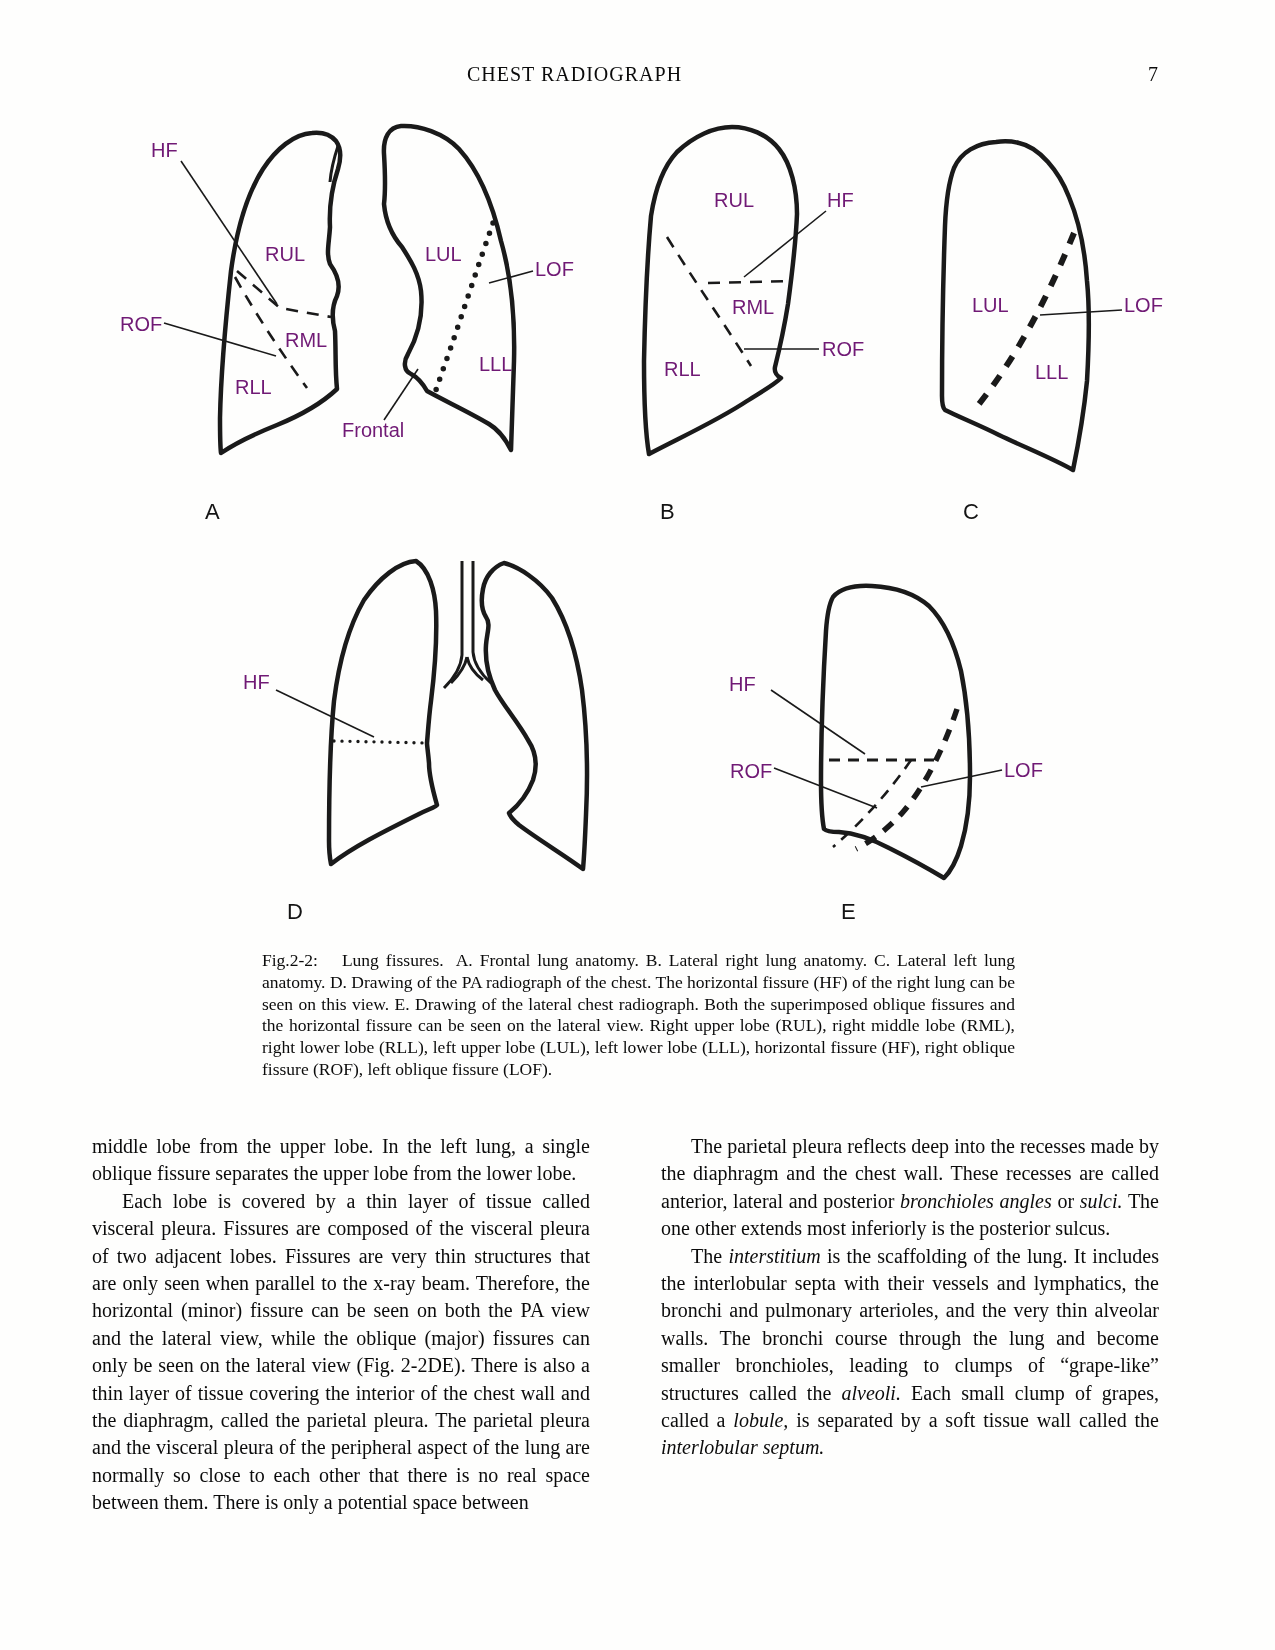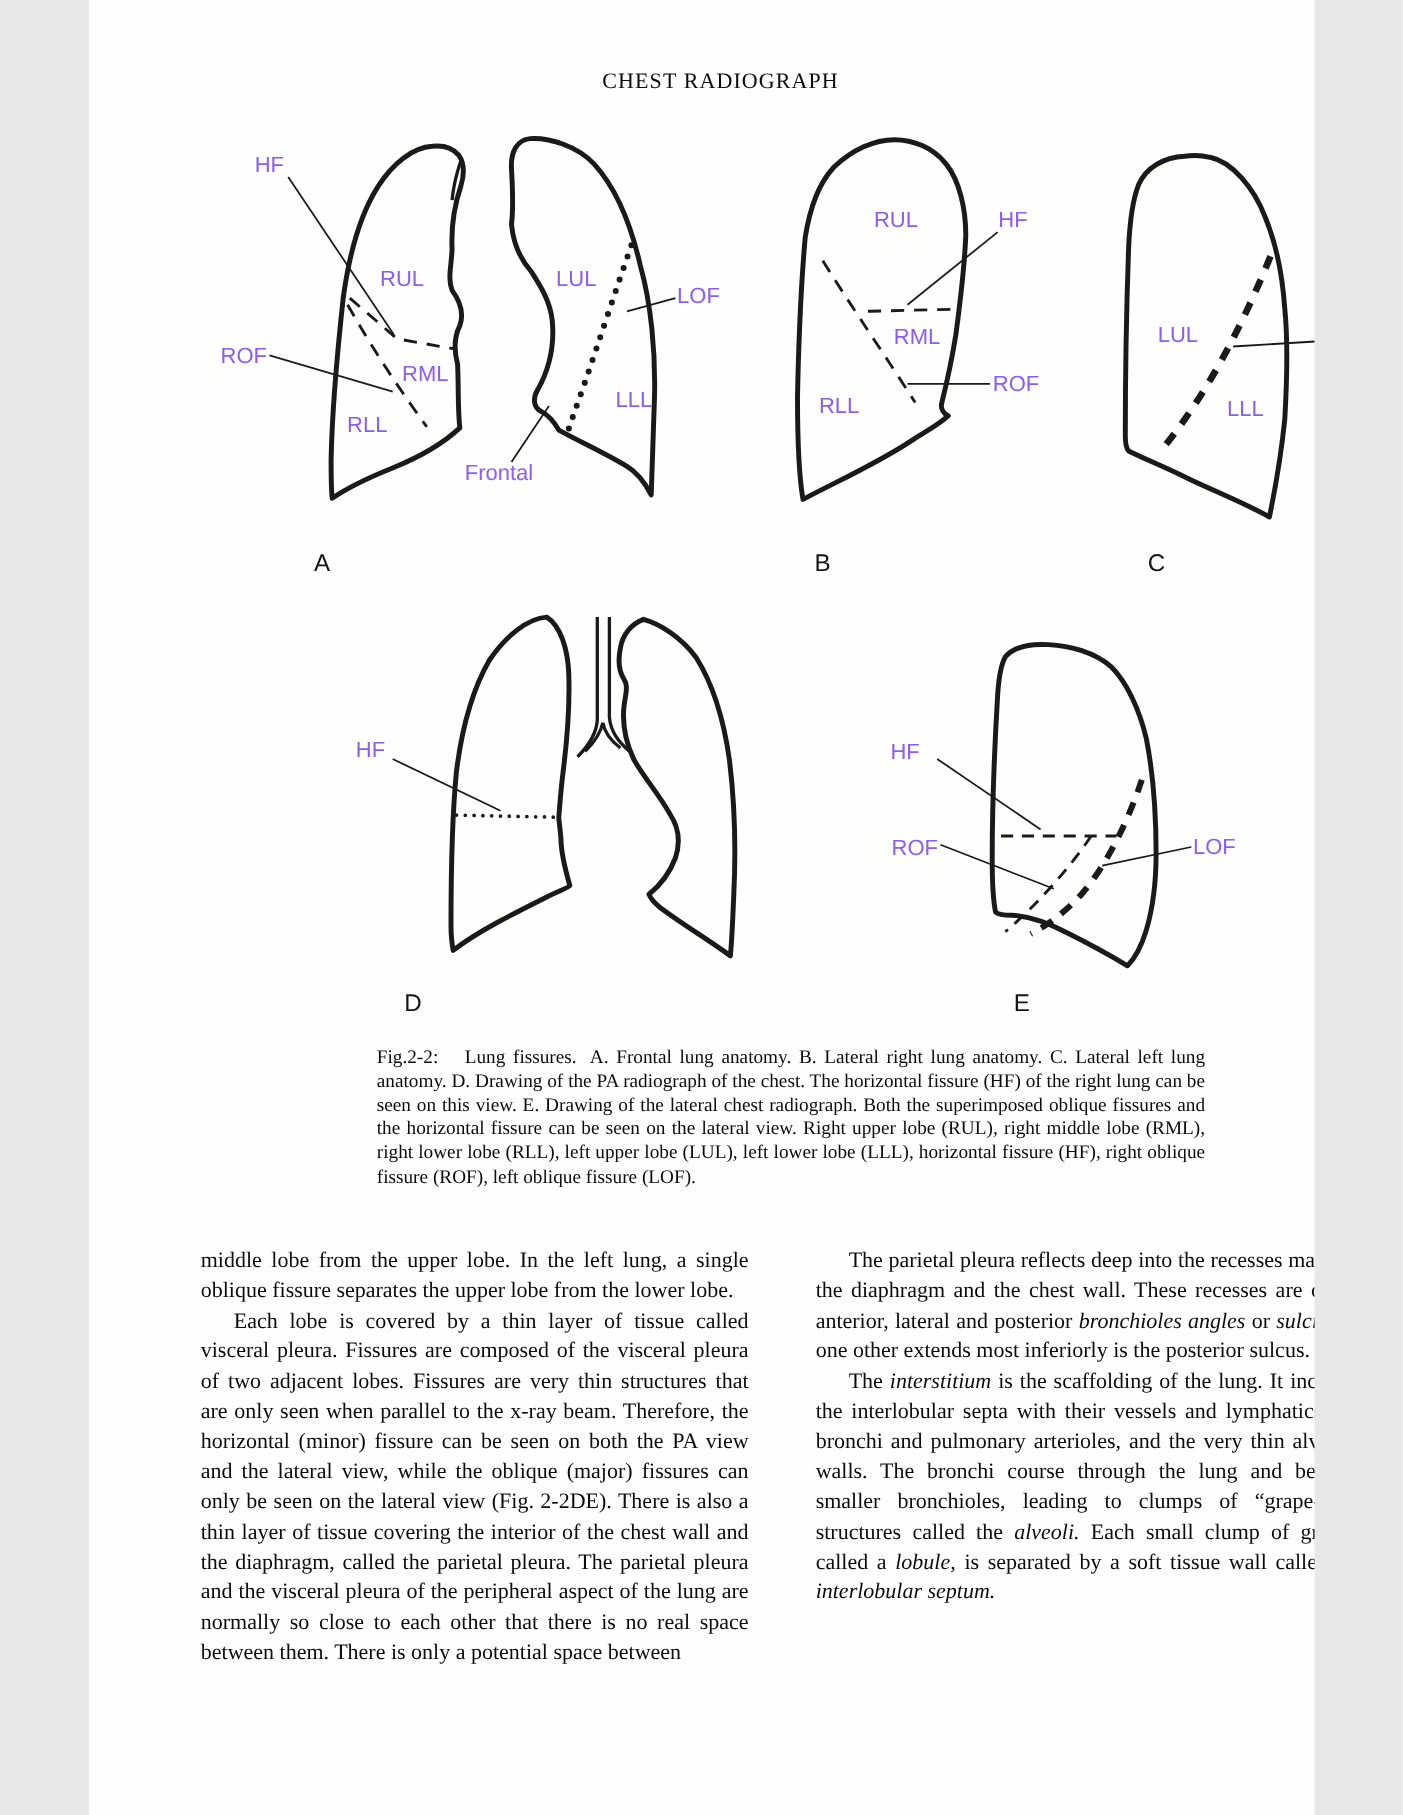--- a/index.html
+++ b/index.html
@@ -1,33 +1,33 @@
 <!DOCTYPE html>
 <html><head>
 <meta charset="utf-8">
 <style>
   html,body{margin:0;padding:0;background:#e8e8e8;}
-  .page{position:relative;width:1114px;height:1650px;background:#fefefd;
+  .page{position:relative;width:1275px;height:1650px;background:#fefefd;
         font-family:"Liberation Serif",serif;color:#0b0b0b;overflow:hidden;margin:0 auto;}
   .header-title{position:absolute;left:467px;top:63px;font-size:20px;letter-spacing:1px;white-space:nowrap;}
   .page-number{position:absolute;left:1148px;top:63px;font-size:20px;}
   .figure-area{position:absolute;left:0;top:0;width:1275px;height:940px;}
   .figure-area svg{position:absolute;overflow:visible;}
   .figure-area svg path, .figure-area svg line{fill:none;stroke:#1a1a1a;}
   .dlabel{position:absolute;font-family:"Liberation Sans",sans-serif;font-size:20px;
-          color:#8b5cf6;white-space:nowrap;line-height:1;}
+          color:#701a75;white-space:nowrap;line-height:1;}
   .pletter{position:absolute;font-family:"Liberation Sans",sans-serif;font-size:22px;
            color:#141414;line-height:1;}
   .caption{position:absolute;left:262px;top:950px;width:753px;font-size:17.5px;
            line-height:21.8px;text-align:justify;}
   .cap-label{font-weight:normal;margin-right:24px;}
   .cap-title{font-weight:normal;margin-right:12px;}
   .col{position:absolute;top:1133px;width:498px;font-size:20px;line-height:27.4px;
        text-align:justify;}
-  .col-left{left:102px;}
+  .col-left{left:92px;}
   .col-right{left:661px;}
   .col p{margin:0;}
   .col p.indent{text-indent:30px;}
 </style>
 </head>
 <body>
 
 <div class="page">
 
   <span class="header-title">CHEST RADIOGRAPH</span>

